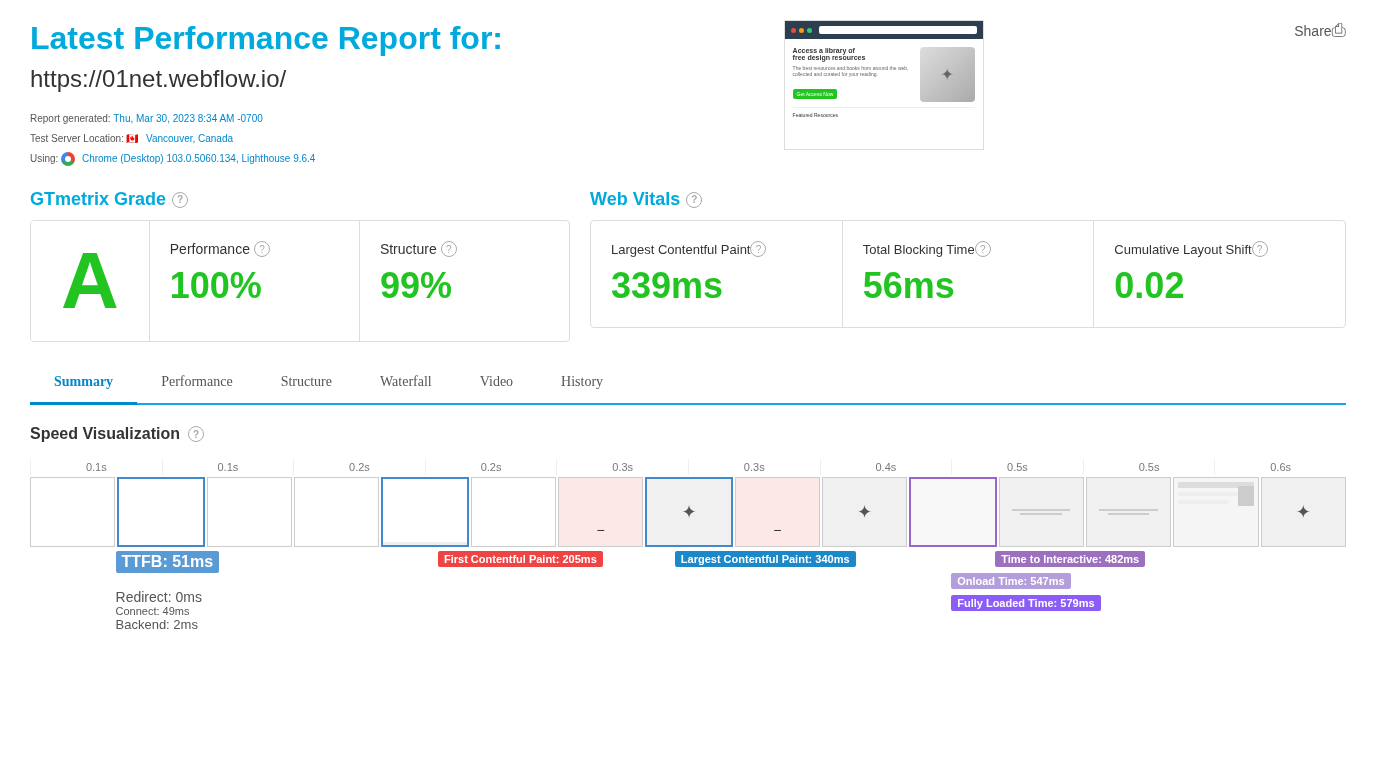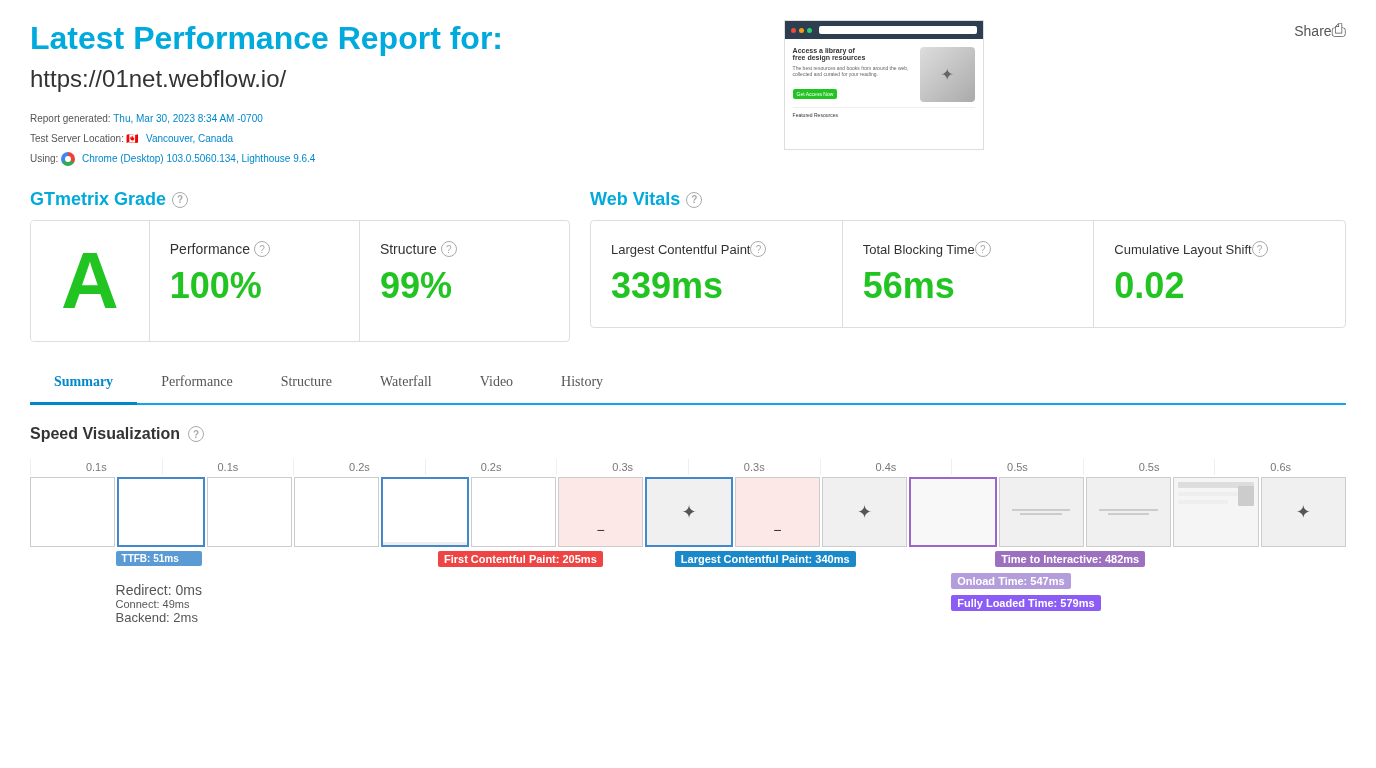--- a/index.html
+++ b/index.html
@@ -289,21 +289,21 @@
       <div class="frame-cell">
         <div style="width:100%;height:100%;background:#f0f0f0;display:flex;align-items:center;justify-content:center;">
           <div style="font-size:18px;color:#555;">✦</div>
         </div>
       </div>
     </div>
 
     <div style="position:relative;height:95px;margin-top:4px;">
 
       <div style="position:absolute;left:6.5%;top:0;">
-        <div style="background:#5b9bd5;color:#fff;font-size:10px;font-weight:bold;padding:2px 6px;border-radius:2px;white-space:nowrap;">TTFB: 51ms</div>
+        <div style="background:#5b9bd5;color:#fff;font-size:16px;font-weight:bold;padding:2px 6px;border-radius:2px;white-space:nowrap;">TTFB: 51ms</div>
         <div style="margin-top:16px;font-size:14px;color:#555;">Redirect: 0ms</div>
         <div style="font-size:11px;color:#555;">Connect: 49ms</div>
         <div style="font-size:13px;color:#555;">Backend: 2ms</div>
       </div>
 
       <div style="position:absolute;left:31%;top:0;">
         <div style="background:#ef4444;color:#fff;font-size:11px;font-weight:bold;padding:2px 6px;border-radius:2px;white-space:nowrap;">First Contentful Paint: 205ms</div>
       </div>
 
       <div style="position:absolute;left:49%;top:0;">

